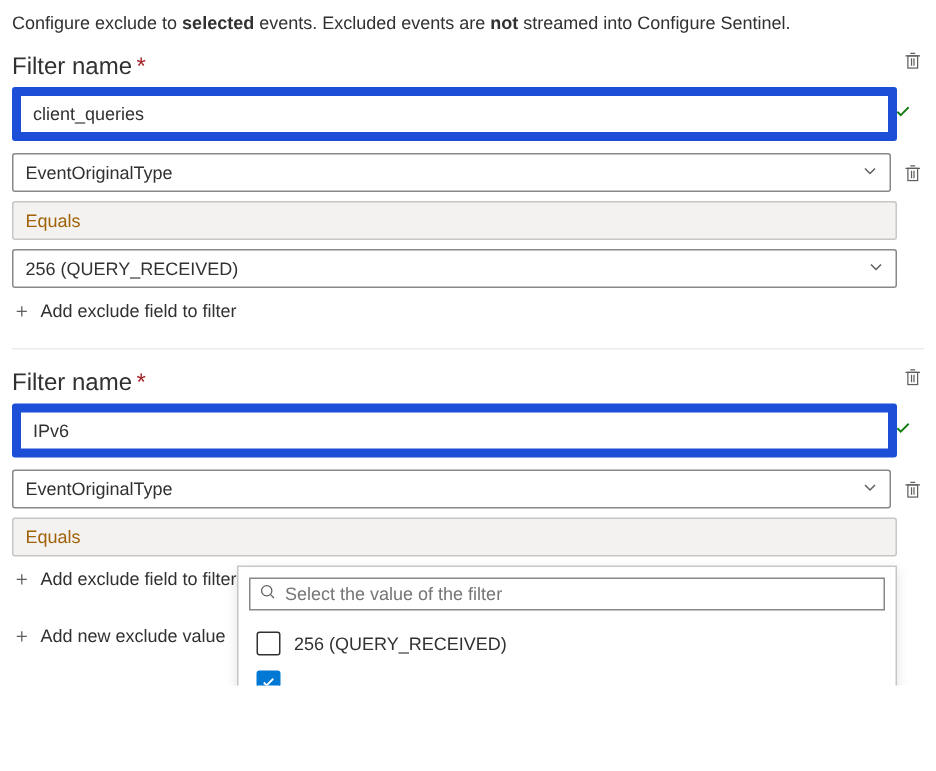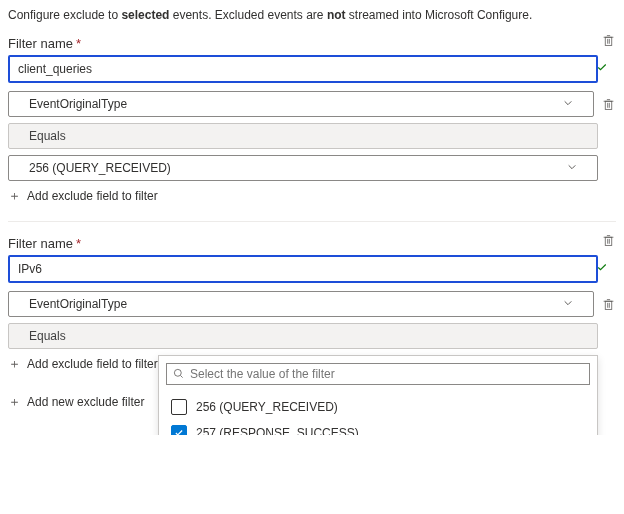--- a/index.html
+++ b/index.html
@@ -9,53 +9,53 @@
     color: #323130;
     background: #fff;
     width: 624px;
     padding: 8px;
   }
   .description { font-size: 12px; color: #323130; margin-bottom: 14px; }
   .description b { font-weight: 600; }
 
   .filter-block { margin-bottom: 16px; }
   .filter-name-row { display: flex; align-items: flex-start; margin-bottom: 4px; }
-  .filter-name-label { font-size: 13px; color: #323130; font-weight: 400; }
+  .filter-name-label { font-size: 16px; color: #323130; font-weight: 400; }
   .req { color: #a4262c; margin-left: 3px; }
   .delete-spot { width: 16px; display:flex; justify-content:center; align-items:center; color:#605e5c; }
   .delete-spot.top { margin-left:auto; margin-top:-2px; }
 
   .name-input-wrap { position: relative; margin-bottom: 8px; }
   .name-input {
     width: 590px;
-    border: 2px solid #1d4ed8;
+    border: 6px solid #1d4ed8;
     border-radius: 2px;
     padding: 5px 28px 5px 8px;
     font-size: 12px;
     outline: none;
     color:#323130;
   }
   .check-icon { position:absolute; right:8px; top:50%; transform:translateY(-50%); color:#107c10; font-size:12px; }
 
   .field-row { display:flex; align-items:center; margin-bottom:6px; }
   .select-box {
     width: 590px;
     border: 1px solid #8a8886;
     border-radius: 2px;
-    padding: 5px 20px;
+    padding: 5px 8px;
     font-size: 12px;
     display:flex;
     align-items:center;
     justify-content:space-between;
     background:#fff;
     color:#323130;
   }
   .select-box.disabled {
     background:#f3f2f1;
-    color:#404040;
+    color:#a16207;
     border-color:#c8c6c4;
   }
   .chev { color:#605e5c; font-size:10px; }
 
   .add-link {
     display:flex; align-items:center; gap:6px;
     color:#323130; font-size:12px; margin-top:6px; margin-bottom:8px;
     cursor:pointer;
   }
   .plus { font-size:13px; color:#605e5c; }
@@ -108,21 +108,21 @@
   .add-filter-row {
     display:flex; align-items:center; gap:6px;
     color:#323130; font-size:12px;
     margin-top:20px;
   }
 </style>
 </head>
 <body>
 
 <div class="description">
-  <span>Configure exclude to </span><b>selected</b><span> events. Excluded events are </span><b>not</b><span> streamed into Microsoft Configure.</span>
+  <span>Configure exclude to </span><b>selected</b><span> events. Excluded events are </span><b>not</b><span> streamed into Configure Sentinel.</span>
 </div>
 
 <div class="filter-block">
   <div class="filter-name-row">
     <span class="filter-name-label">
       <span>Filter name</span><span class="req">*</span>
     </span>
     <span class="delete-spot top">
       <svg width="13" height="13" viewBox="0 0 16 16" fill="none" stroke="#605e5c" stroke-width="1">
           <rect x="4" y="4" width="8" height="10"></rect>
@@ -233,21 +233,21 @@
 
 
   <div class="dropdown-area">
     <div class="add-link">
       <span class="plus">＋</span>
       <span>Add exclude field to filter</span>
     </div>
 
     <div class="add-filter-row">
       <span class="plus">＋</span>
-      <span>Add new exclude filter</span>
+      <span>Add new exclude value</span>
     </div>
 
     <div class="dropdown-panel">
       <div class="dd-search">
         <span class="dd-search-icon">
           <svg width="11" height="11" viewBox="0 0 16 16">
               <circle cx="7" cy="7" r="5" fill="none" stroke="#605e5c" stroke-width="1.2"></circle>
               <path d="M11 11l3 3" stroke="#605e5c" stroke-width="1.2"></path>
             </svg>
         </span>
@@ -257,21 +257,20 @@
           <div class="dd-item">
             <span class="chk"></span>
             <span>256 (QUERY_RECEIVED)</span>
           </div>
           <div class="dd-item">
             <span class="chk checked">
               <svg viewBox="0 0 16 16">
                 <path d="M3 8l3 3 7-7" fill="none" stroke="#fff" stroke-width="2"></path>
               </svg>
             </span>
-            <span>257 (RESPONSE_SUCCESS)</span>
           </div>
           <div class="dd-item">
             <span class="chk checked">
               <svg viewBox="0 0 16 16">
                 <path d="M3 8l3 3 7-7" fill="none" stroke="#fff" stroke-width="2"></path>
               </svg>
             </span>
             <span>258 (RESPONSE_FAILURE)</span>
           </div>
           <div class="dd-item">

